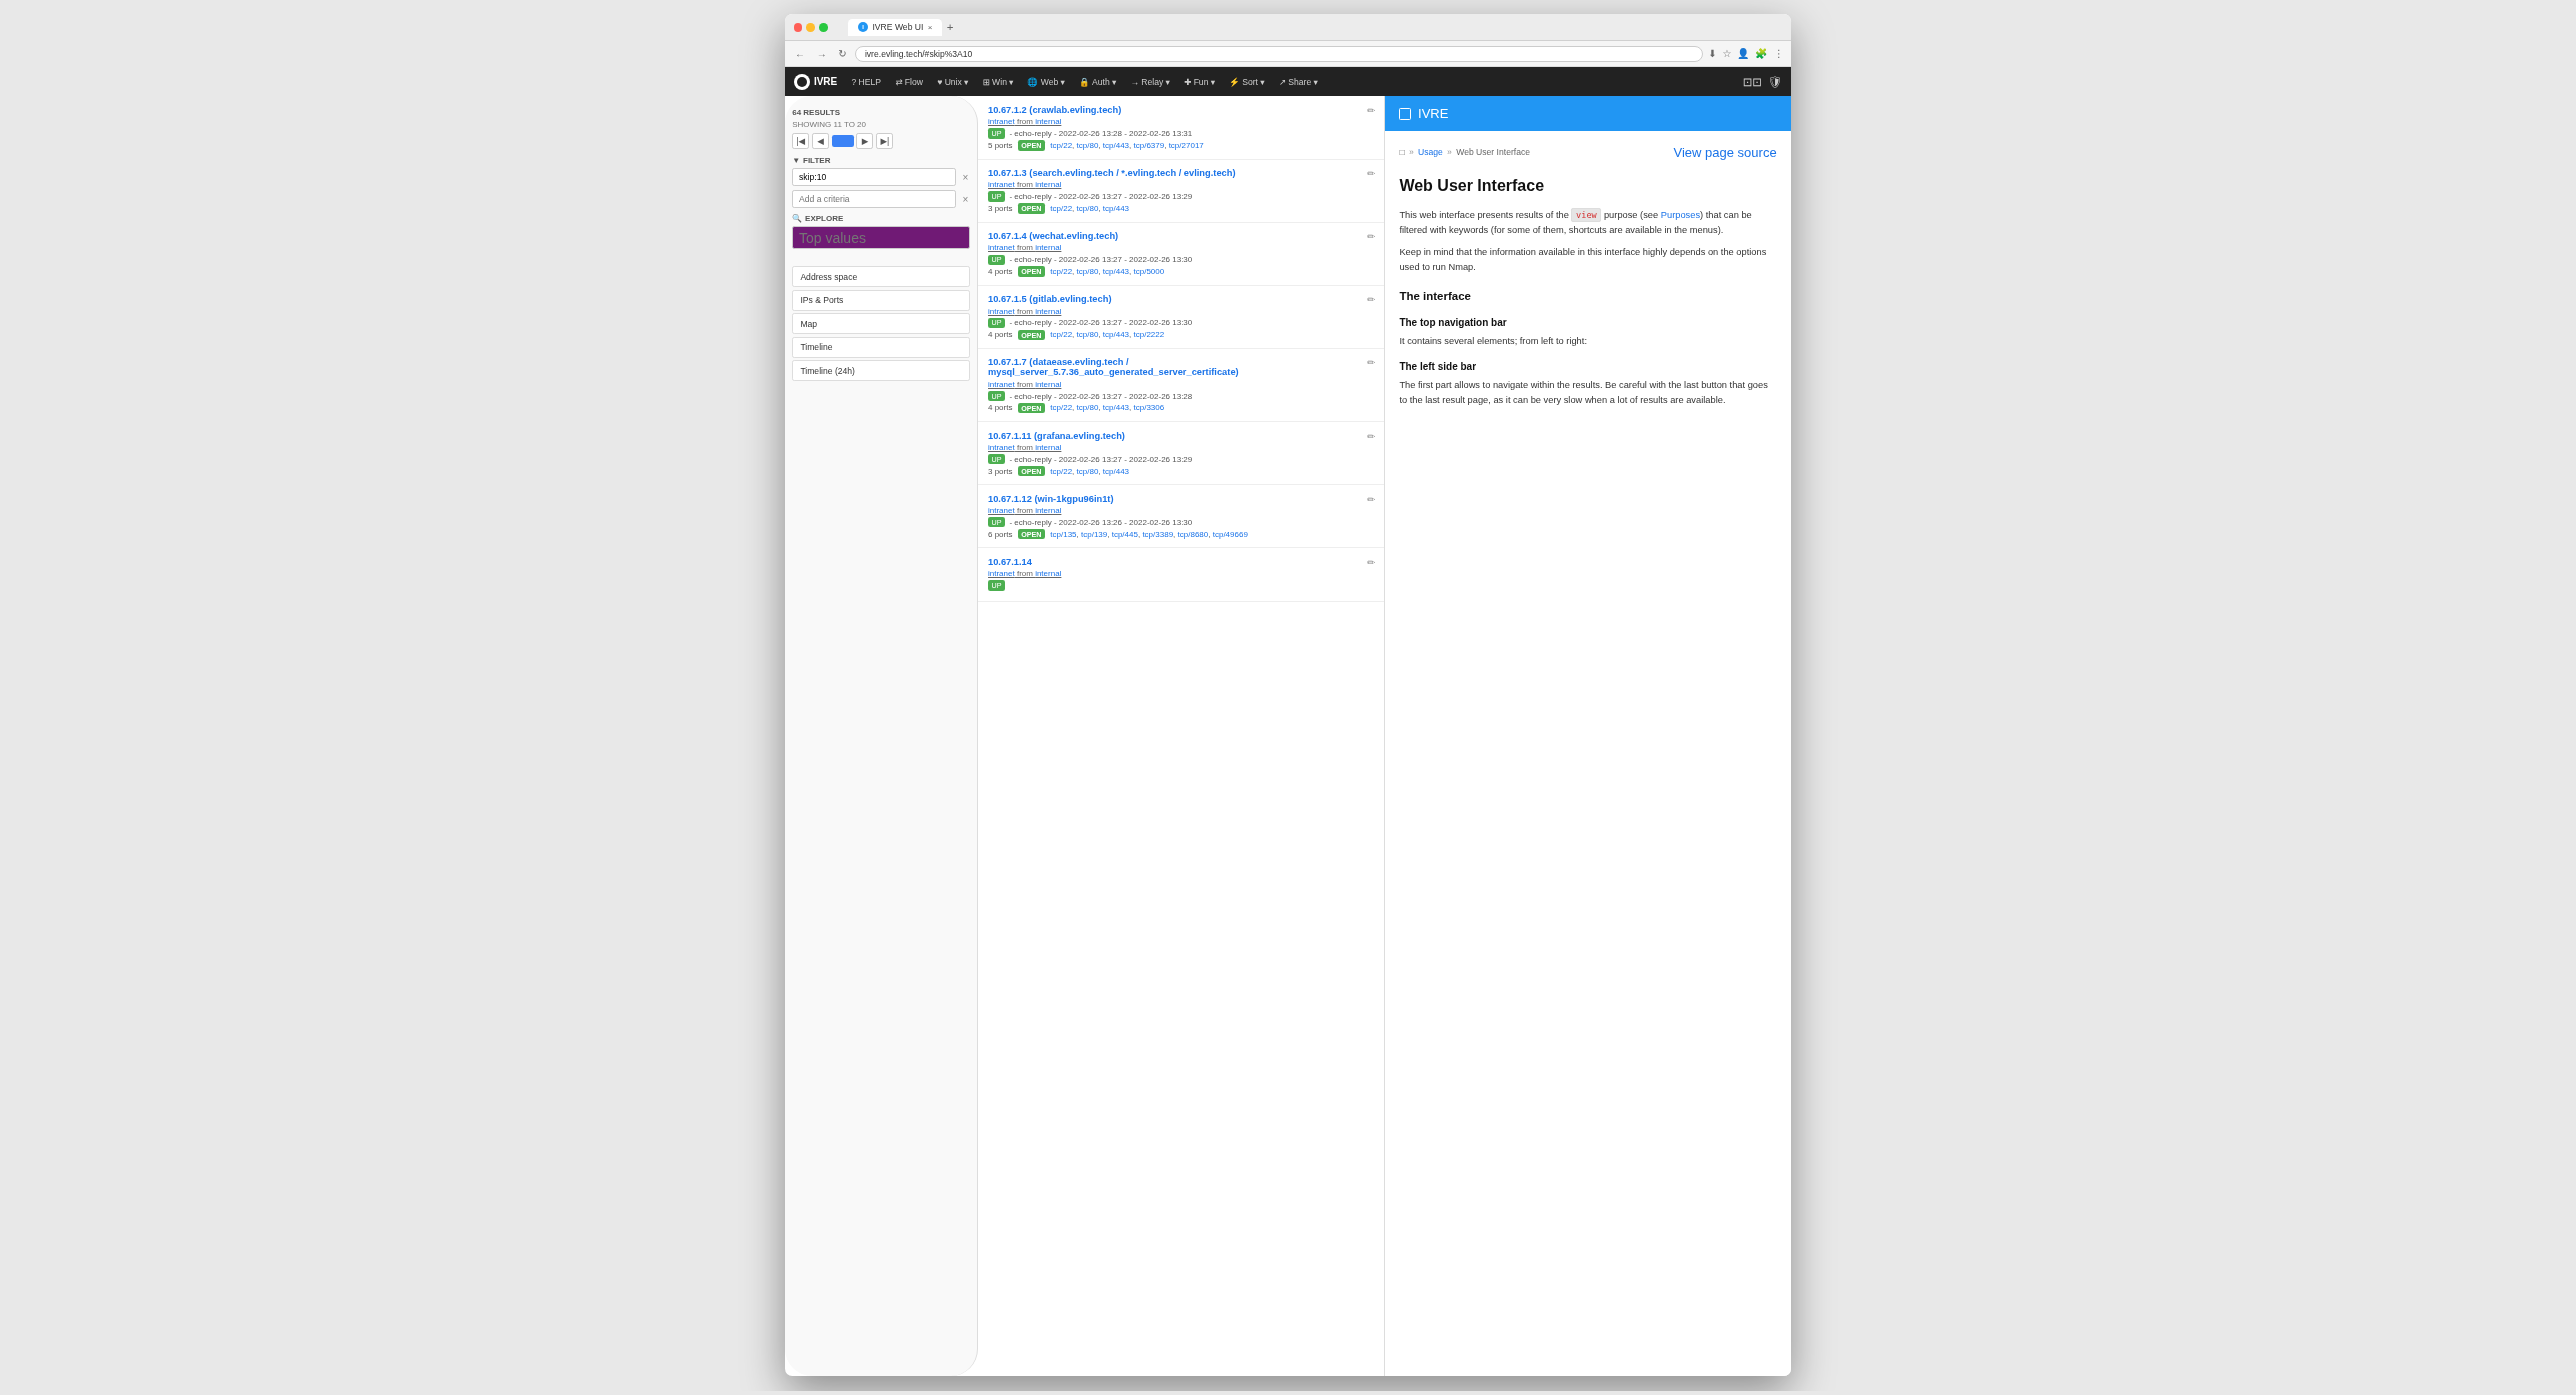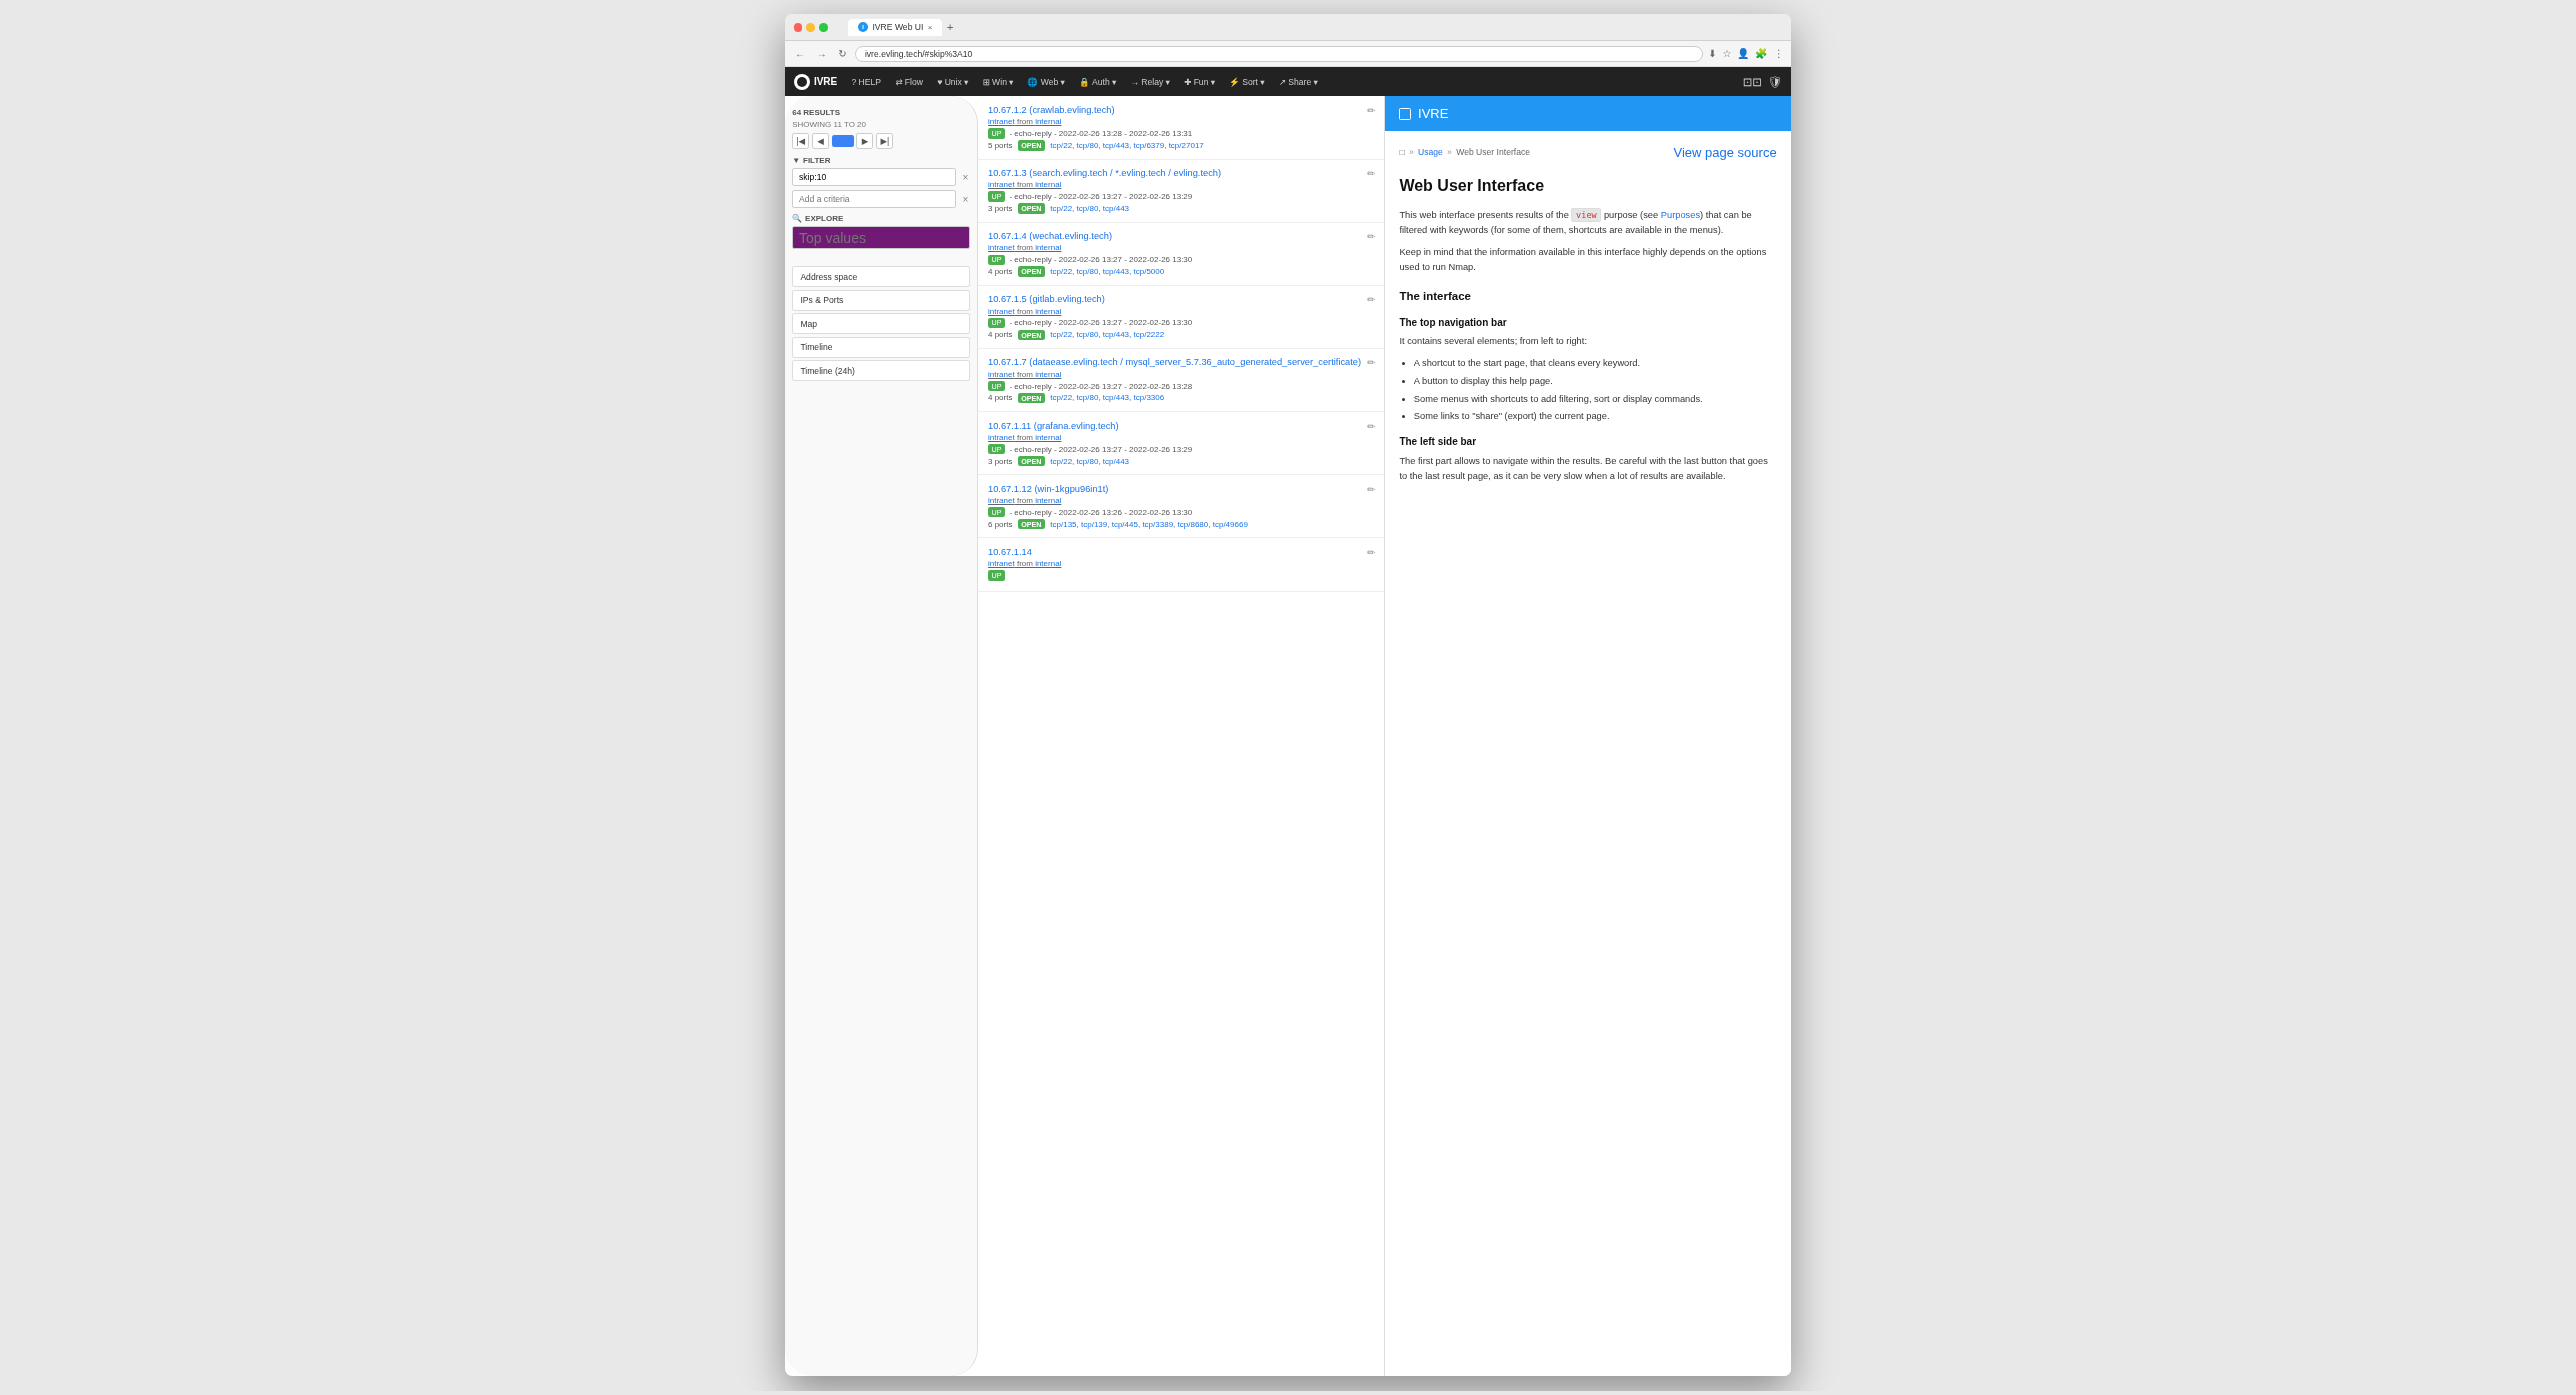--- a/index.html
+++ b/index.html
@@ -52,21 +52,21 @@
     .filter-row { display: flex; align-items: center; gap: 5px; margin-bottom: 4.3px; }
     .filter-input { flex: 1; border: 0.7px solid #ccc; border-radius: 2.2px; padding: 2.9px 5.8px; font-size: 8.6px; background: #fff; }
     .filter-clear { background: none; border: none; color: #888; cursor: pointer; font-size: 10px; padding: 1.4px; }
     .explore-label { font-size: 8px; color: #555; font-weight: 600; margin: 5.8px 0 2.9px; display: flex; align-items: center; gap: 2.9px; }
     .explore-input { width: 100%; border: 0.7px solid #ccc; border-radius: 2.2px; padding: 2.9px 5.8px; font-size: 14px; background: #701a75; margin-bottom: 17px; color: #999; }
     .explore-btn { width: 100%; background: #fff; border: 0.7px solid #ddd; border-radius: 2.2px; padding: 4.3px 7.2px; font-size: 8.6px; color: #333; text-align: left; cursor: pointer; margin-bottom: 2.9px; }
 
     
     .results-list { flex: 1; overflow-y: auto; background: #fff; border-right: 0.7px solid #ddd; }
     .result-item { border-bottom: 0.7px solid #eee; padding: 8.6px 10px; position: relative; }
-    .result-title { color: #1a73e8; font-size: 9.3px; font-weight: 400; cursor: pointer; text-decoration: none; }
+    .result-title { color: #1a73e8; font-size: 9.3px; font-weight: 700; cursor: pointer; text-decoration: none; }
     .result-source { font-size: 8px; color: #666; margin: 2.2px 0; text-decoration: underline; }
     .result-source a { color: #1a73e8; text-decoration: none; }
     .result-meta { font-size: 8px; color: #555; margin: 2.2px 0; display: flex; align-items: center; gap: 4.3px; flex-wrap: wrap; }
     .badge-up { background: #4caf50; color: white; padding: 0.7px 3.6px; border-radius: 2.2px; font-size: 7.2px; font-weight: normal; }
     .badge-open { background: #4caf50; color: white; padding: 0.7px 3.6px; border-radius: 2.2px; font-size: 7.2px; font-weight: bold; }
     .ports-line { font-size: 8px; color: #555; margin-top: 1.4px; }
     .port-tag { color: #1a73e8; text-decoration: none; }
     .edit-icon { position: absolute; right: 8.6px; top: 8.6px; color: #888; cursor: pointer; font-size: 10px; }
 
     
@@ -405,26 +405,20 @@
         <p class="doc-para">
           Keep in mind that the information available in this interface highly depends on the options used to run Nmap.
         </p>
 
         <h2 class="doc-heading">The interface</h2>
 
         <h3 class="doc-subheading">The top navigation bar</h3>
 
         <p class="doc-para">It contains several elements; from left to right:</p>
 
-        <ul class="doc-list">
-          <li>A shortcut to the start page, that cleans every keyword.</li>
-          <li>A button to display this help page.</li>
-          <li>Some menus with shortcuts to add filtering, sort or display commands.</li>
-          <li>Some links to "share" (export) the current page.</li>
-        </ul>
 
         <h3 class="doc-subheading">The left side bar</h3>
 
         <p class="doc-para">
           The first part allows to navigate within the results. Be careful with the last button that goes to the last result page, as it can be very slow when a lot of results are available.
         </p>
       </div>
     </div>
 
   </div>

